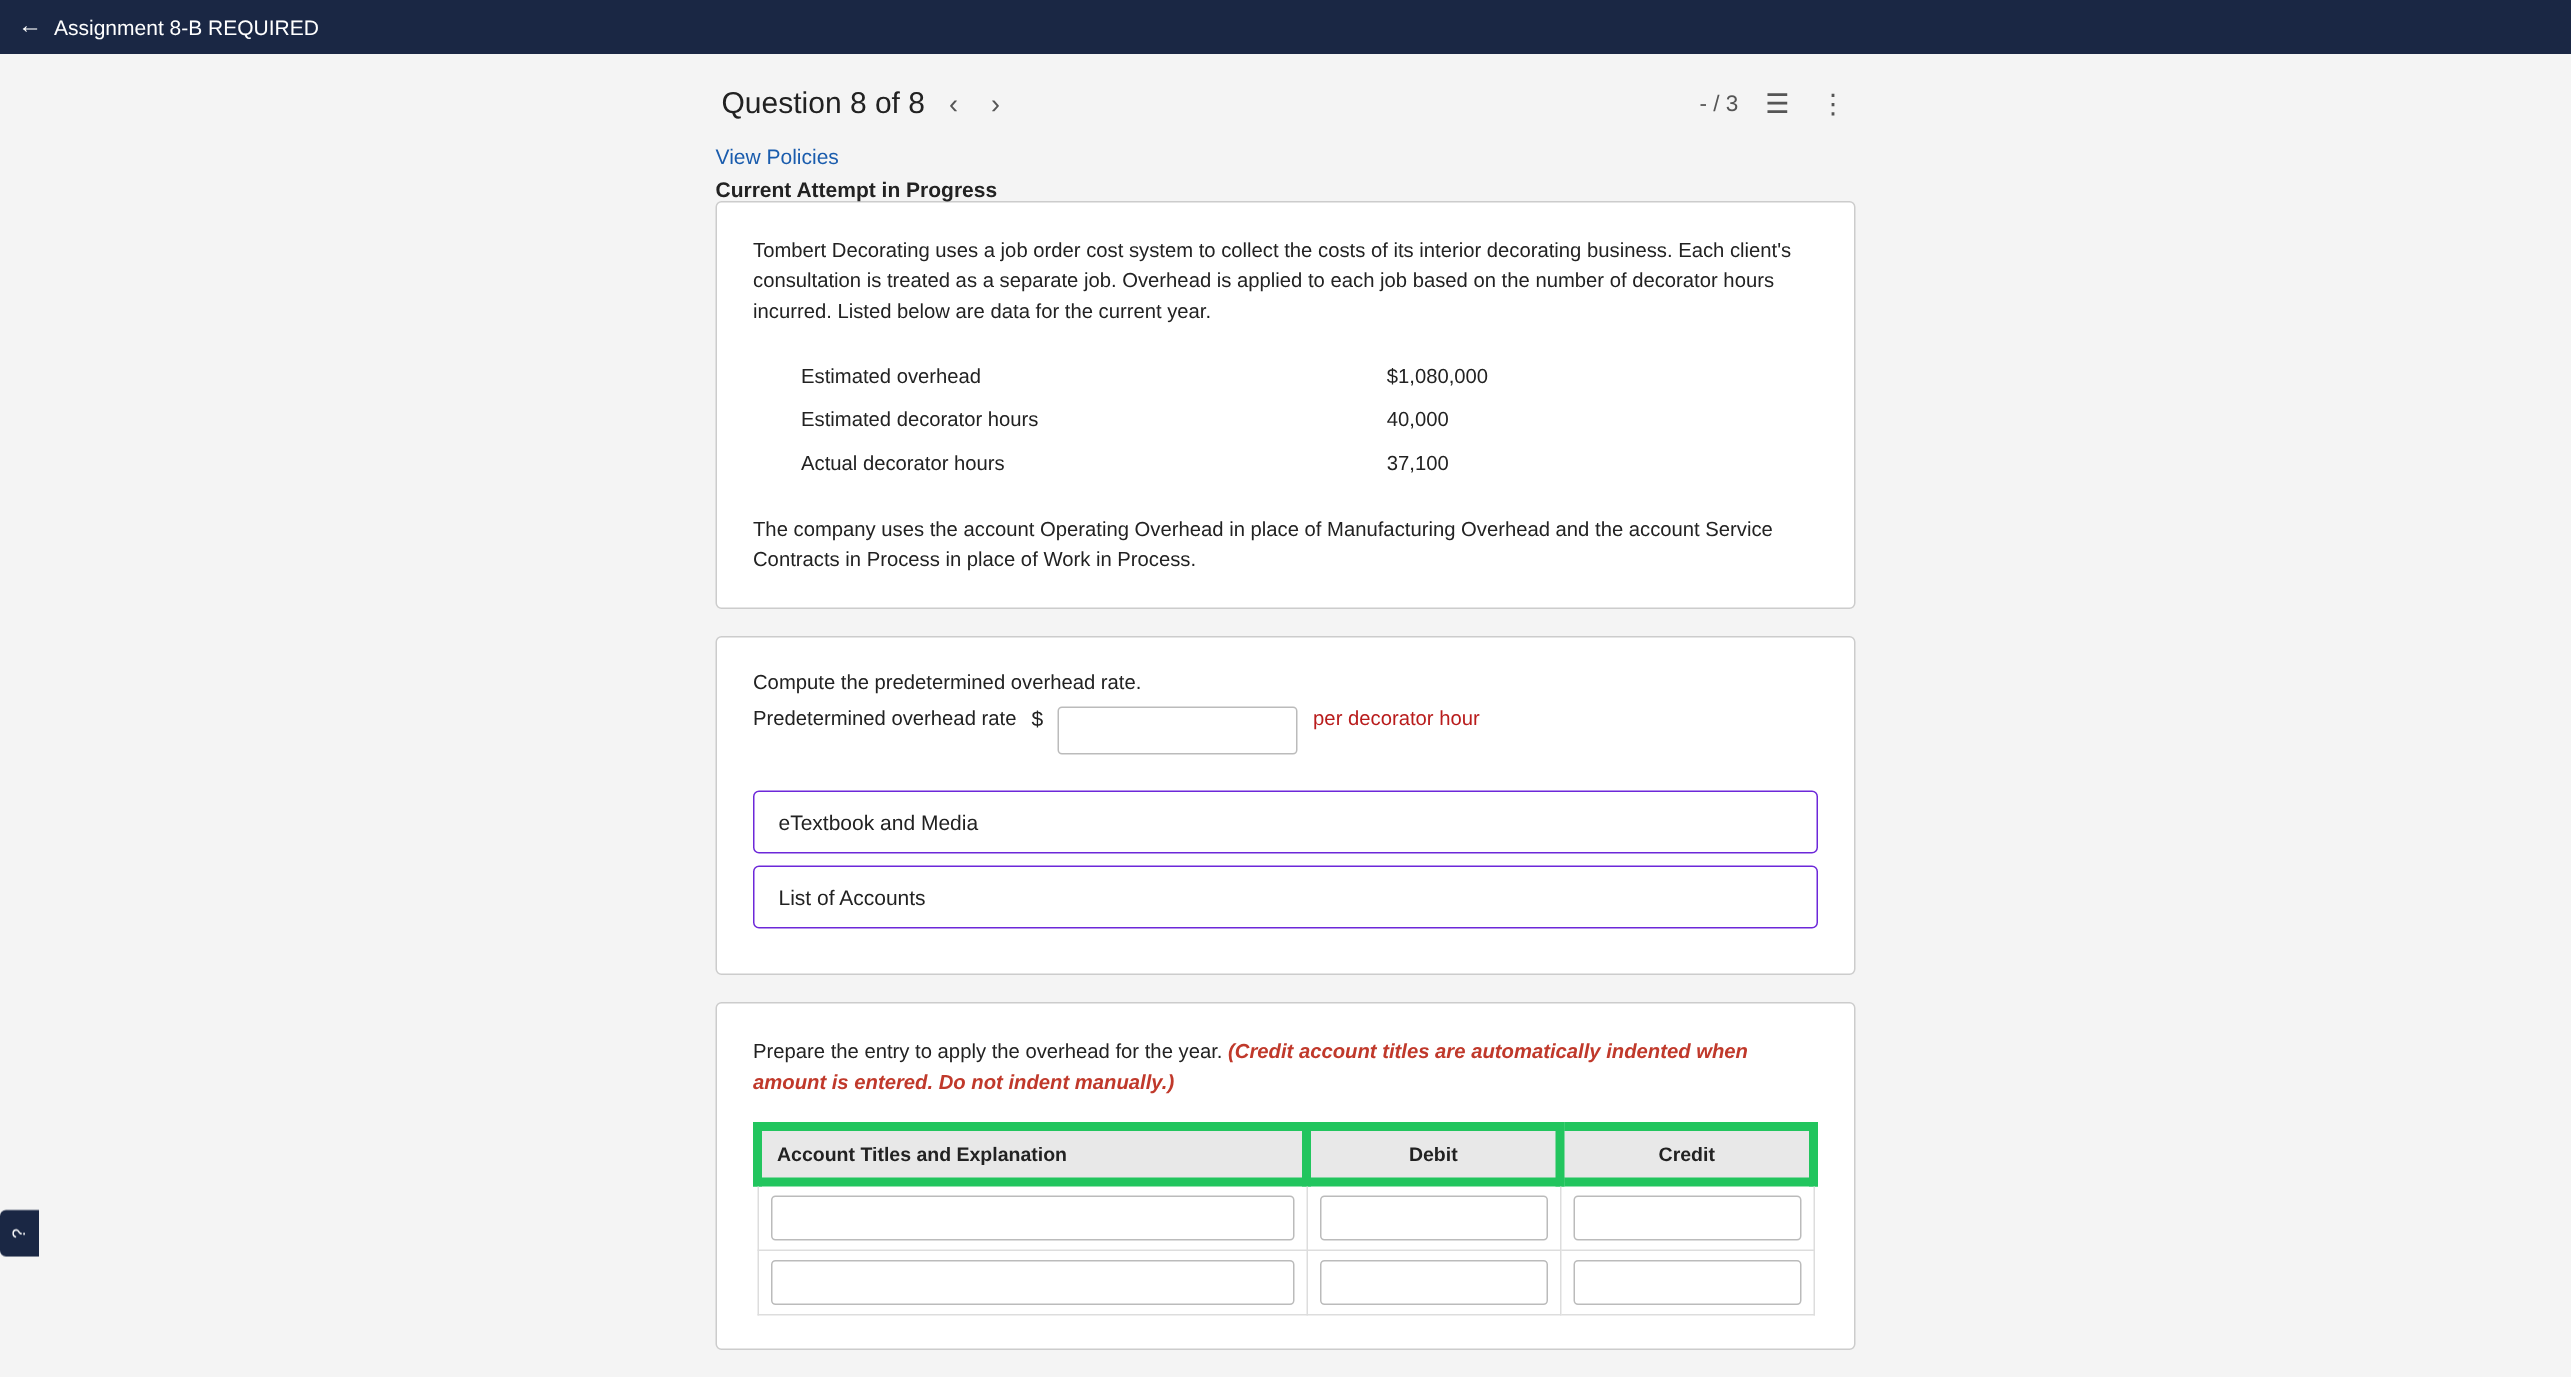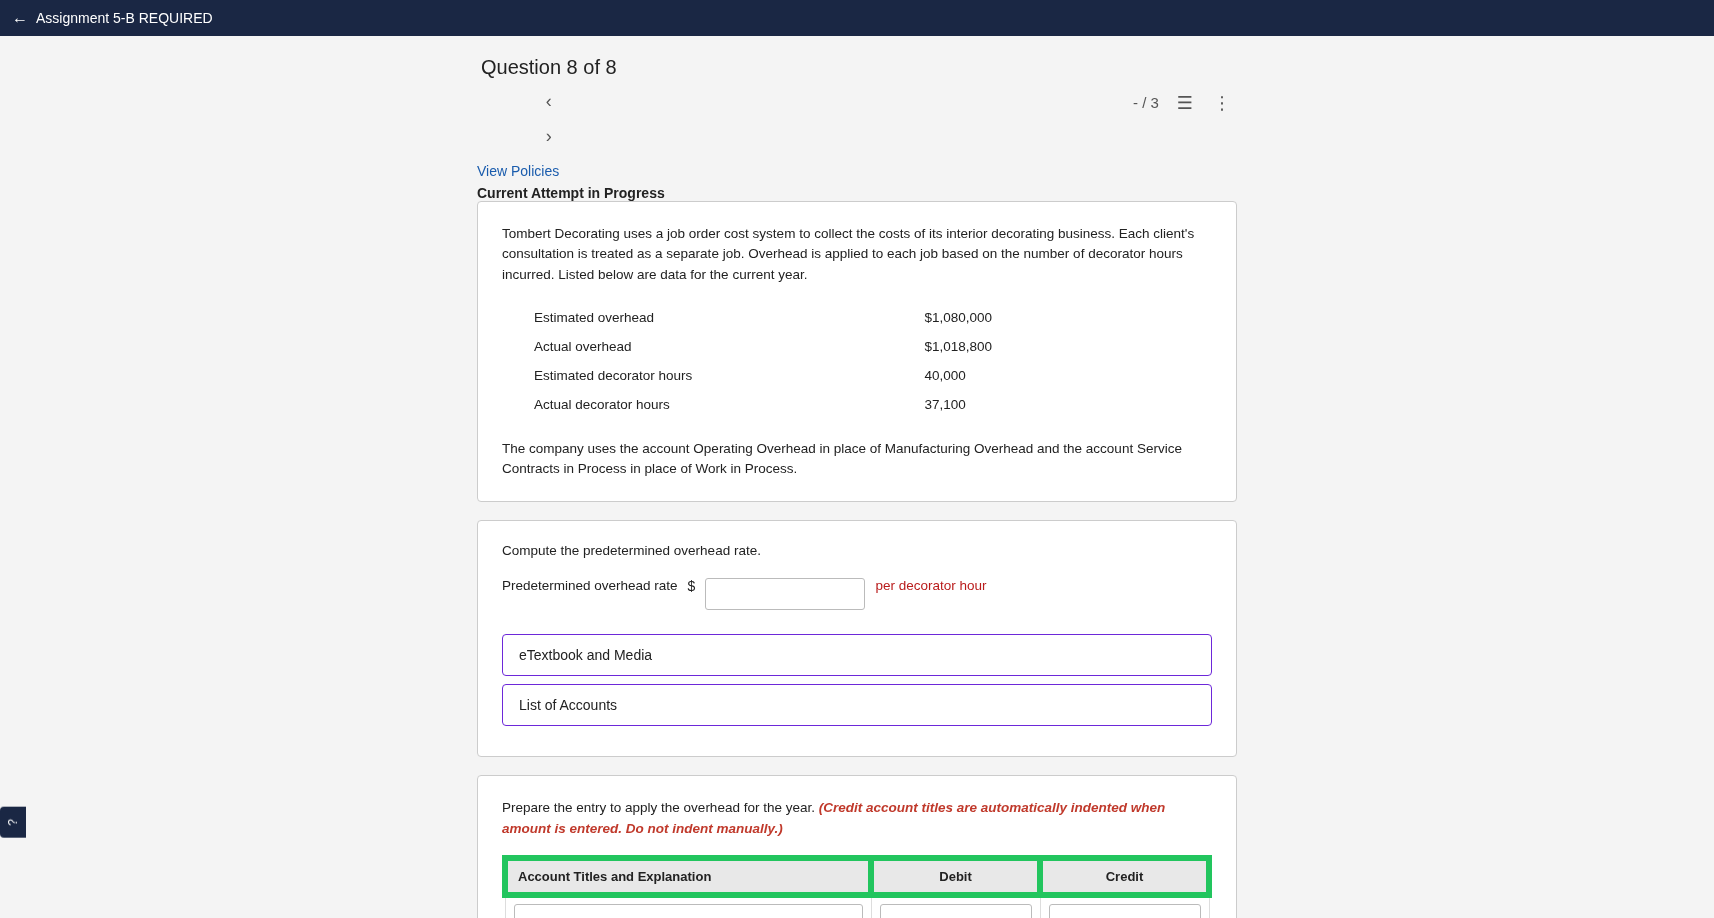--- a/index.html
+++ b/index.html
@@ -43,21 +43,20 @@
       display: flex;
       align-items: center;
       justify-content: space-between;
       margin-bottom: 14px;
       padding: 0 4px;
     }
     .question-header-left {
       display: flex;
       align-items: center;
       gap: 10px;
-      flex-direction: column;
     }
     .question-title {
       font-size: 20px;
       font-weight: 500;
       color: #222;
     }
     .nav-arrow {
       background: none;
       border: none;
       font-size: 18px;
@@ -145,21 +144,21 @@
     .question-card {
       background: white;
       border: 1px solid #ccc;
       border-radius: 4px;
       padding: 22px 24px;
       margin-bottom: 18px;
     }
     .question-card .prompt {
       font-size: 13.5px;
       color: #222;
-      margin-bottom: 20px;
+      margin-bottom: 9px;
     }
     .input-row {
       display: flex;
       gap: 10px;
       margin-bottom: 24px;
     }
     .input-row label {
       font-size: 13.5px;
       color: #222;
       white-space: nowrap;
@@ -263,21 +262,21 @@
       font-size: 12px;
       cursor: pointer;
       border-radius: 0 4px 4px 0;
     }
   </style>
 </head>
 <body>
 
 <div class="top-bar">
   <span class="back-arrow">←</span>
-  <span class="title">Assignment 5-B REQUIRED</span>
+  <span class="title">Assignment 8-B REQUIRED</span>
 </div>
 
 <div class="main-content">
 
   
   <div class="question-header">
     <div class="question-header-left">
       <span class="question-title">Question 8 of 8</span>
       <button class="nav-arrow">‹</button>
       <button class="nav-arrow">›</button>
@@ -296,24 +295,20 @@
   <div class="current-attempt">Current Attempt in Progress</div>
 
   
   <div class="info-card">
     <p>Tombert Decorating uses a job order cost system to collect the costs of its interior decorating business. Each client's consultation is treated as a separate job. Overhead is applied to each job based on the number of decorator hours incurred. Listed below are data for the current year.</p>
     <table class="info-table">
       <tbody id="info-table-body">
           <tr>
       <td>Estimated overhead</td>
       <td>$1,080,000</td>
-    </tr>
-          <tr>
-      <td>Actual overhead</td>
-      <td>$1,018,800</td>
     </tr>
           <tr>
       <td>Estimated decorator hours</td>
       <td>40,000</td>
     </tr>
           <tr>
       <td>Actual decorator hours</td>
       <td>37,100</td>
     </tr>
         </tbody>

